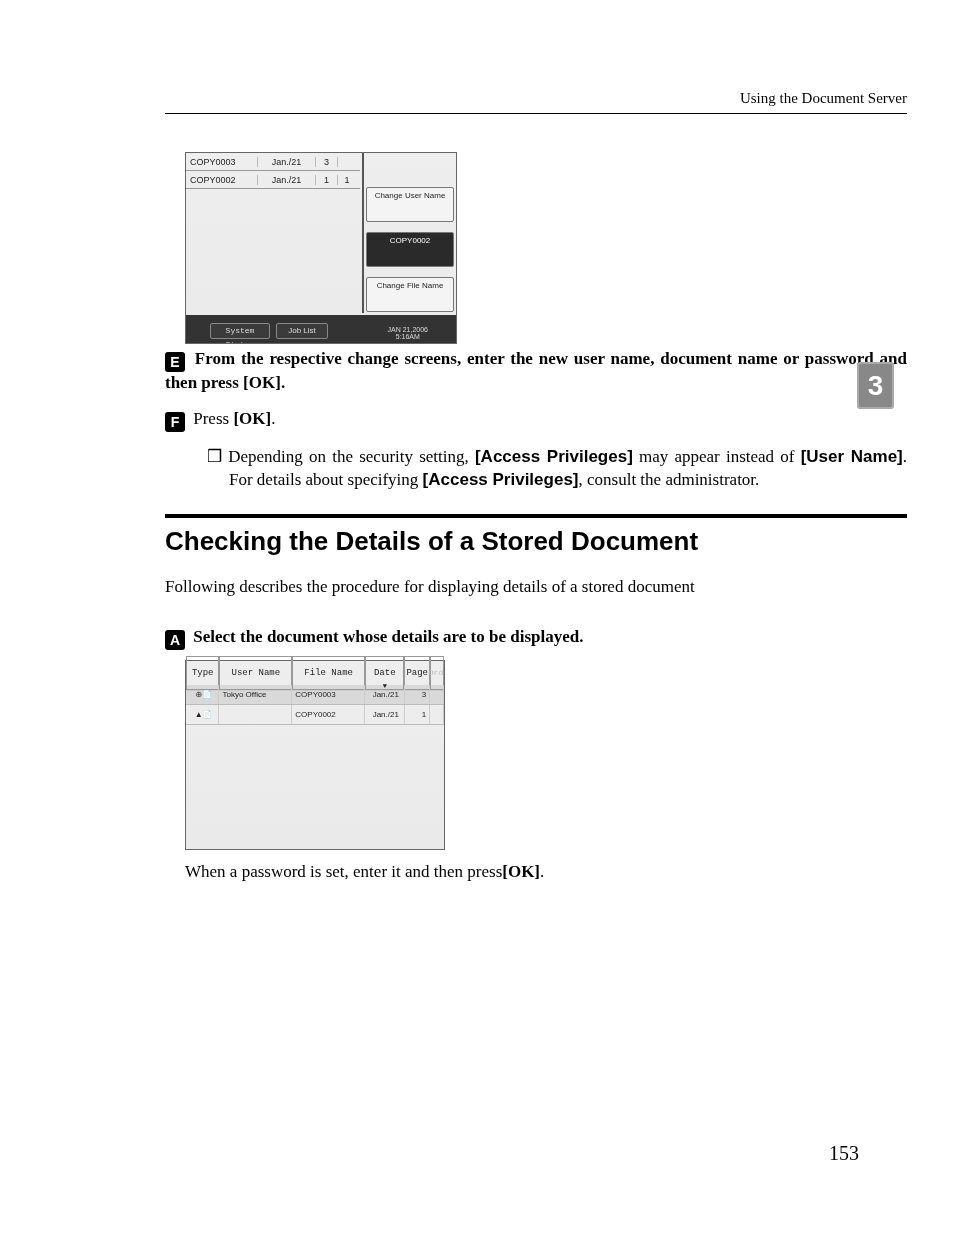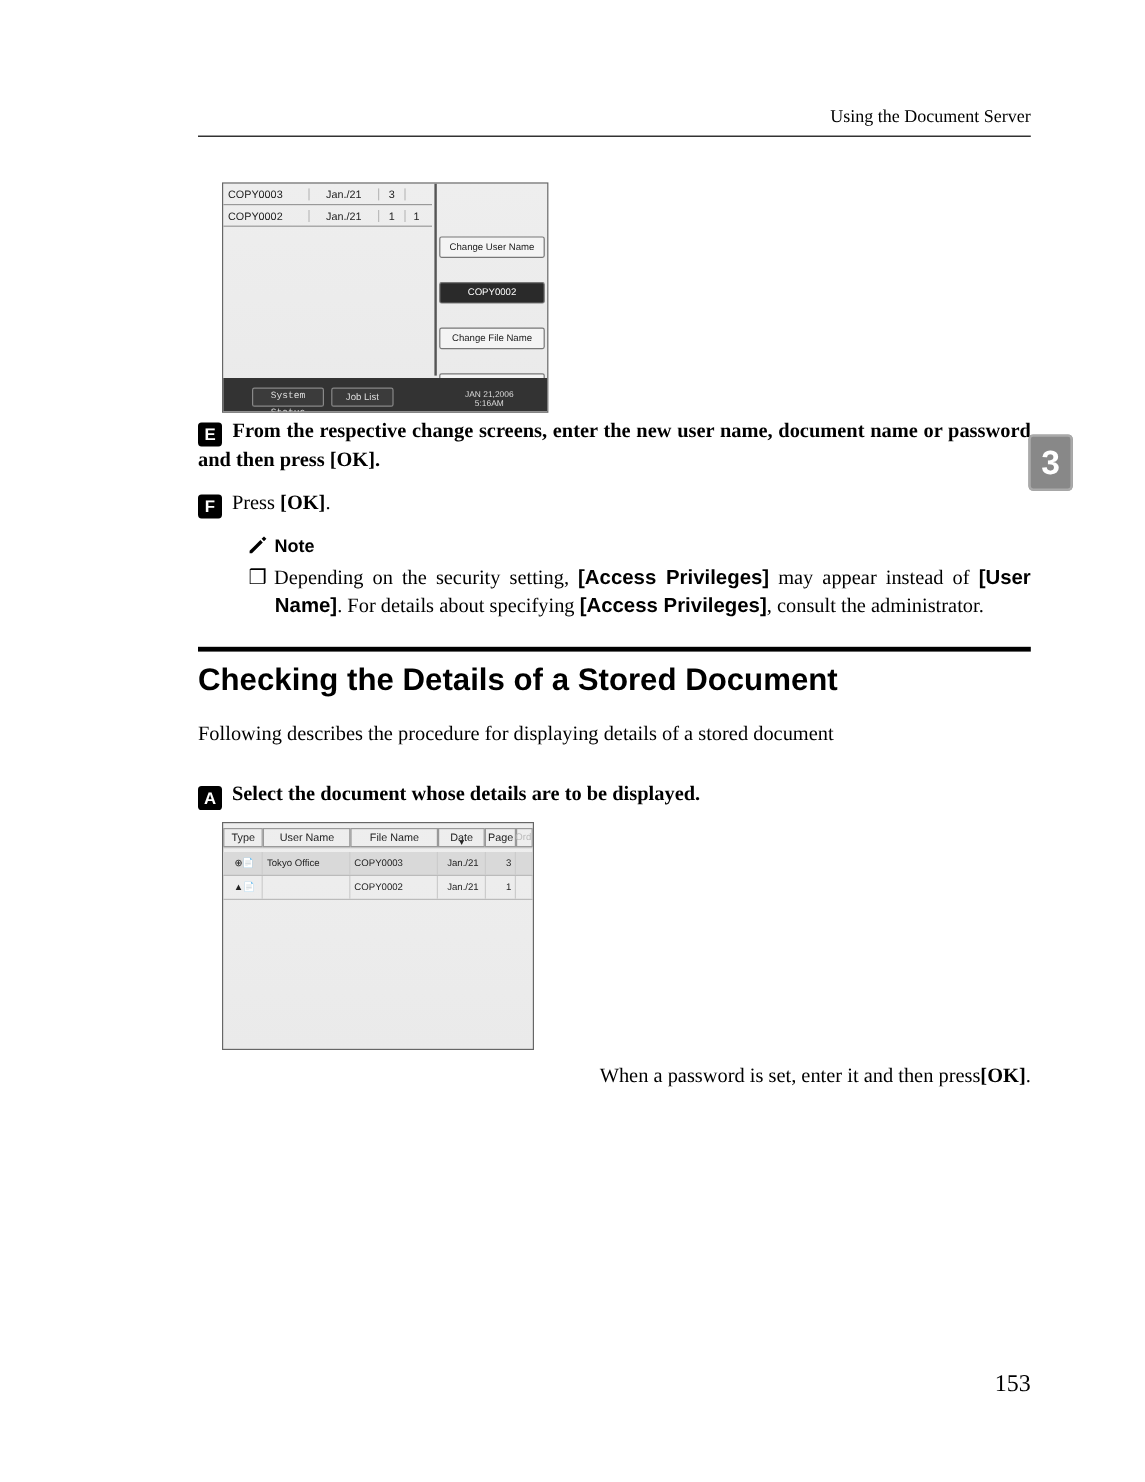--- a/index.html
+++ b/index.html
@@ -1,63 +1,63 @@
 <!DOCTYPE html>
 <html><head>
 <meta charset="utf-8">
 <style>
   * { margin: 0; padding: 0; box-sizing: border-box; }
   body { font-family: Georgia, 'Times New Roman', serif; width: 954px; height: 1235px; position: relative; background: #fff; color: #000; }
-  .page { padding: 90px 95px 90px 165px; }
+  .page { padding: 90px 47px 90px 165px; }
   .header-line { font-size: 15px; text-align: right; padding-bottom: 6px; border-bottom: 1px solid #000; margin-bottom: 38px; }
   .step-marker { display: inline-block; width: 20px; height: 20px; background: #000; color: #fff; font-family: Arial, sans-serif; font-weight: bold; font-size: 14px; text-align: center; line-height: 20px; border-radius: 3px; margin-right: 4px; vertical-align: -3px; }
   .step-line { font-size: 17px; margin-bottom: 10px; font-weight: bold; }
   .step-line .plain { font-weight: normal; }
   .step5 { font-size: 17px; margin-bottom: 14px; text-align: justify; line-height: 1.35; }
   .step5 .bold { font-weight: bold; }
   .step6 { font-size: 17px; font-weight: bold; margin-bottom: 14px; }
   .step6 .plain { font-weight: normal; }
   .note-block { padding-left: 42px; }
   .note-head { font-size: 15px; margin-bottom: 6px; }
   .note-head .pencil { display: inline-block; width: 16px; height: 16px; vertical-align: -2px; margin-right: 2px; }
   .note-head .ntext { font-family: Arial, sans-serif; font-weight: bold; }
   .note-item { font-size: 17px; line-height: 1.35; padding-left: 22px; text-indent: -22px; text-align: justify; }
   .note-item .bullet { font-family: Arial, sans-serif; margin-right: 6px; }
   .note-item .bold { font-family: Arial, sans-serif; font-weight: bold; }
   .divider { border: none; border-top: 4px solid #000; margin-top: 22px; margin-bottom: 8px; }
   .section-h { font-family: Arial, sans-serif; font-weight: bold; font-size: 26px; margin-bottom: 20px; }
   .intro { font-size: 17px; margin-bottom: 30px; }
-  .caption-after { font-size: 17px; margin-top: 12px; padding-left: 20px; text-align: right; }
+  .caption-after { font-size: 17px; margin-top: 12px; padding-left: 20px; }
   .caption-after .bold { font-weight: bold; }
   .page-num { position: absolute; bottom: 70px; right: 95px; font-size: 20px; }
   .side-tab { position: absolute; right: 60px; top: 362px; width: 37px; height: 47px; background: #888; border-radius: 4px; color: #fff; font-family: Arial, sans-serif; font-weight: bold; font-size: 28px; display: flex; align-items: center; justify-content: center; box-shadow: inset 0 0 0 2px #aaa; }
 
   
   .shot { margin-left: 20px; margin-bottom: 4px; }
   .shot1-box { width: 272px; border: 1px solid #666; background: linear-gradient(#eee,#eaeaea); overflow: hidden; font-family: Arial, sans-serif; font-size: 9px; color: #222; position: relative; }
   .s1-left { float: left; width: 174px; }
   .s1-row { display: flex; border-bottom: 1px solid #999; height: 18px; align-items: center; }
   .s1-c1 { width: 72px; padding-left: 4px; border-right: 1px solid #bbb; }
   .s1-c2 { width: 58px; text-align: center; border-right: 1px solid #bbb; }
   .s1-c3 { width: 22px; text-align: center; border-right: 1px solid #bbb; }
   .s1-c4 { width: 18px; text-align: center; }
   .s1-right { float: right; width: 94px; padding: 4px 0 0 0; border-left: 2px solid #555; height: 160px; }
-  .s1-btn, .s1-btn-inv { display: block; margin: 20px auto 0; width: 88px; height: 18px; border: 1px solid #777; background: #f4f4f4; font-size: 8px; text-align: center; line-height: 16px; border-radius: 2px; }
+  .s1-btn, .s1-btn-inv { display: block; margin: 10px auto 0; width: 88px; height: 35px; border: 1px solid #777; background: #f4f4f4; font-size: 8px; text-align: center; line-height: 16px; border-radius: 2px; }
   .s1-btn-inv { background: #2a2a2a; color: #fff; }
   .s1-right .top-slot { height: 20px; }
   .s1-footer { clear: both; height: 28px; background: #333; position: relative; }
   .s1-footer .b { position: absolute; bottom: 4px; height: 16px; border: 1px solid #888; background: #3b3b3b; color: #ddd; font-size: 8px; text-align: center; line-height: 14px; border-radius: 2px; }
   .s1-footer .b1 { left: 24px; width: 60px; font-family: Liberation Mono, monospace; }
   .s1-footer .b2 { left: 90px; width: 52px; }
   .s1-footer .ts { position: absolute; right: 28px; bottom: 2px; color: #ddd; font-size: 7px; text-align: center; line-height: 1.1; }
 
   
   .shot2-box { width: 260px; height: 190px; border: 1px solid #666; background: linear-gradient(#eee,#eaeaea); font-family: Arial, sans-serif; font-size: 9px; color: #222; }
   .s2-head { display: flex; height: 24px; align-items: center; }
-  .s2-head > div { border: 1px solid #999; height: 16px; display: flex; align-items: center; justify-content: center; box-shadow: 0 1px 0 #ccc; margin-top: 0; }
+  .s2-head > div { border: 1px solid #999; height: 34px; display: flex; align-items: center; justify-content: center; box-shadow: 0 1px 0 #ccc; margin-top: 0; font-family: Liberation Mono, monospace; }
   .s2-h-type { width: 34px; }
   .s2-h-user { width: 74px; }
   .s2-h-file { width: 74px; }
   .s2-h-date { width: 40px; position: relative; }
   .s2-h-date .arrow { position: absolute; bottom: -1px; left: 50%; transform: translateX(-50%); font-size: 7px; line-height: 7px; }
   .s2-h-page { width: 26px; }
   .s2-h-ord { width: 14px; color: #bbb; font-size: 8px; padding-right: 2px; }
   .s2-row { display: flex; height: 20px; align-items: center; border-bottom: 1px solid #bbb; }
   .s2-row.sel { background: #d9d9d9; }
   .s2-row > div { border-right: 1px solid #ccc; height: 100%; display: flex; align-items: center; padding-left: 3px; }
@@ -114,26 +114,20 @@
     <span class="step-marker">E</span>
     <span class="bold">From the respective change screens, enter the new user name, document name or password and then press </span><span class="bold">[OK]</span><span class="bold">.</span>
   </div>
 
   <div class="step6">
     <span class="step-marker">F</span>
     <span class="plain">Press </span><span>[OK]</span><span class="plain">.</span>
   </div>
 
   <div class="note-block">
-    <div class="note-head">
-      <svg class="pencil" viewBox="0 0 16 16">
-          <path d="M1 13 L10 4 L12 6 L3 15 L1 15 Z M11 3 L13 5 L15 3 L13 1 Z" fill="#000"></path>
-        </svg>
-      <span class="ntext">Note</span>
-    </div>
     <div class="note-item">
       <span class="bullet">❒</span><span>Depending on the security setting, </span><span class="bold">[Access Privileges]</span><span> may appear instead of </span><span class="bold">[User Name]</span><span>. For details about specifying </span><span class="bold">[Access Privileges]</span><span>, consult the administrator.</span>
     </div>
   </div>
 
   <hr class="divider">
 
   <div class="section-h">Checking the Details of a Stored Document</div>
 
   <div class="intro">Following describes the procedure for displaying details of a stored document</div>

